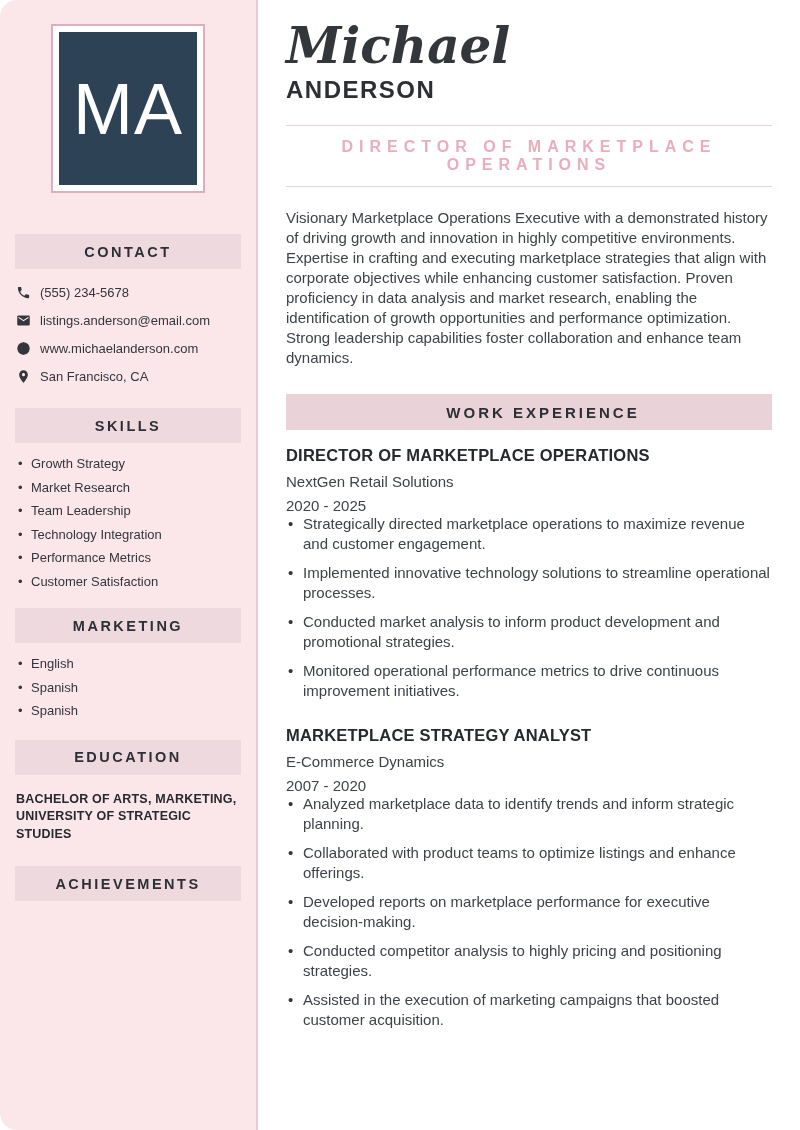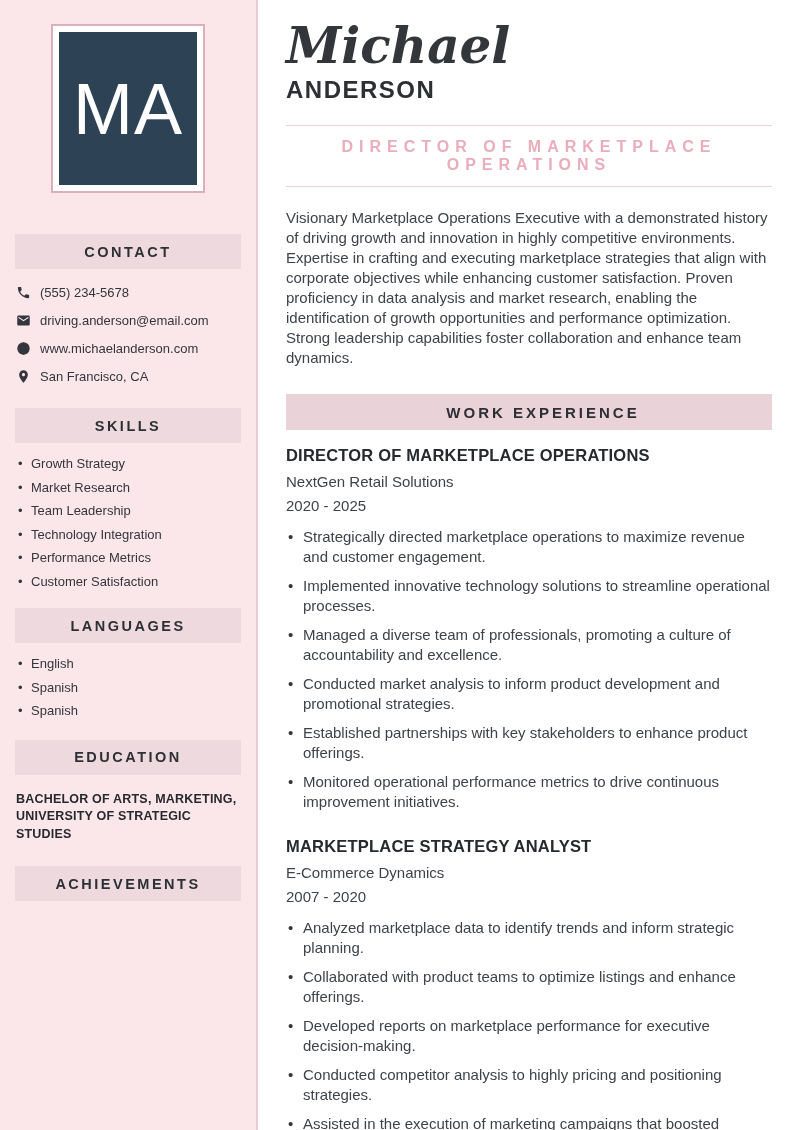--- a/index.html
+++ b/index.html
@@ -3,21 +3,21 @@
 <meta charset="utf-8">
 <style>
   * { margin: 0; padding: 0; box-sizing: border-box; }
   html, body { background: #ffffff; }
   body {
     width: 800px; height: 1130px;
     font-family: "Liberation Sans", sans-serif;
     position: relative;
     color: #3e4349;
   }
-  .page { position: relative; width: 800px; height: 1130px; background: #ffffff; overflow: hidden; }
+  .page { position: relative; width: 800px; height: 1130px; background: #ffffff; overflow: hidden; border-radius: 17px; }
 
   
   .sidebar {
     position: absolute; left: 0; top: 0;
     width: 258px; height: 1130px;
     background: #fbe7ea;
     border-right: 2px solid #e9ccd3;
     padding: 0 16px;
   }
   .monogram-frame {
@@ -137,21 +137,21 @@
   }
   .job { margin-top: 16px; }
   .job-title {
     font-weight: bold;
     font-size: 16.5px;
     color: #26292e;
     letter-spacing: 0.2px;
   }
   .job-company { font-size: 15px; color: #3e4349; margin-top: 8px; }
   .job-dates { font-size: 15px; color: #3e4349; margin-top: 7px; }
-  .job-bullets { list-style: none; margin-top: 13px; }
+  .job-bullets { list-style: none; }
   .job-bullets li {
     position: relative;
     padding-left: 17px;
     font-size: 15px;
     line-height: 20px;
     color: #3e4349;
     margin-bottom: 9px;
   }
   .job-bullets li::before {
     content: "•";
@@ -182,21 +182,21 @@
             </svg>
         </span>
         <span>(555) 234-5678</span>
       </div>
       <div class="contact-item">
         <span class="ci">
           <svg viewBox="0 0 24 24">
               <path d="M20 4H4c-1.1 0-1.99.9-1.99 2L2 18c0 1.1.9 2 2 2h16c1.1 0 2-.9 2-2V6c0-1.1-.9-2-2-2zm0 4l-8 5-8-5V6l8 5 8-5v2z"></path>
             </svg>
         </span>
-        <span>driving.anderson@email.com</span>
+        <span>listings.anderson@email.com</span>
       </div>
       <div class="contact-item">
         <span class="ci">
           <svg viewBox="0 0 24 24" fill="none" stroke="#33363c" stroke-width="1.8">
               <circle cx="12" cy="12" r="9"></circle>
               <path d="M3 12h18M12 3c2.5 2.5 3.8 5.6 3.8 9S14.5 18.5 12 21M12 3c-2.5 2.5-3.8 5.6-3.8 9s1.3 6.5 3.8 9"></path>
             </svg>
         </span>
         <span>www.michaelanderson.com</span>
       </div>
@@ -213,21 +213,21 @@
     <div class="side-band band-skills">SKILLS</div>
     <ul class="side-list">
       <li>Growth Strategy</li>
       <li>Market Research</li>
       <li>Team Leadership</li>
       <li>Technology Integration</li>
       <li>Performance Metrics</li>
       <li>Customer Satisfaction</li>
     </ul>
 
-    <div class="side-band band-languages">LANGUAGES</div>
+    <div class="side-band band-languages">MARKETING</div>
     <ul class="side-list">
       <li>English</li>
       <li>Spanish</li>
       <li>Spanish</li>
     </ul>
 
     <div class="side-band band-education">EDUCATION</div>
     <div class="edu-degree">BACHELOR OF ARTS, MARKETING, UNIVERSITY OF STRATEGIC STUDIES</div>
 
     <div class="side-band band-achievements">ACHIEVEMENTS</div>
@@ -246,23 +246,21 @@
 
     <div class="work-band">WORK EXPERIENCE</div>
 
     <section class="job">
       <div class="job-title">DIRECTOR OF MARKETPLACE OPERATIONS</div>
       <div class="job-company">NextGen Retail Solutions</div>
       <div class="job-dates">2020 - 2025</div>
       <ul class="job-bullets">
         <li>Strategically directed marketplace operations to maximize revenue and customer engagement.</li>
         <li>Implemented innovative technology solutions to streamline operational processes.</li>
-        <li>Managed a diverse team of professionals, promoting a culture of accountability and excellence.</li>
         <li>Conducted market analysis to inform product development and promotional strategies.</li>
-        <li>Established partnerships with key stakeholders to enhance product offerings.</li>
         <li>Monitored operational performance metrics to drive continuous improvement initiatives.</li>
       </ul>
     </section>
 
     <section class="job job-2">
       <div class="job-title">MARKETPLACE STRATEGY ANALYST</div>
       <div class="job-company">E-Commerce Dynamics</div>
       <div class="job-dates">2007 - 2020</div>
       <ul class="job-bullets">
         <li>Analyzed marketplace data to identify trends and inform strategic planning.</li>

